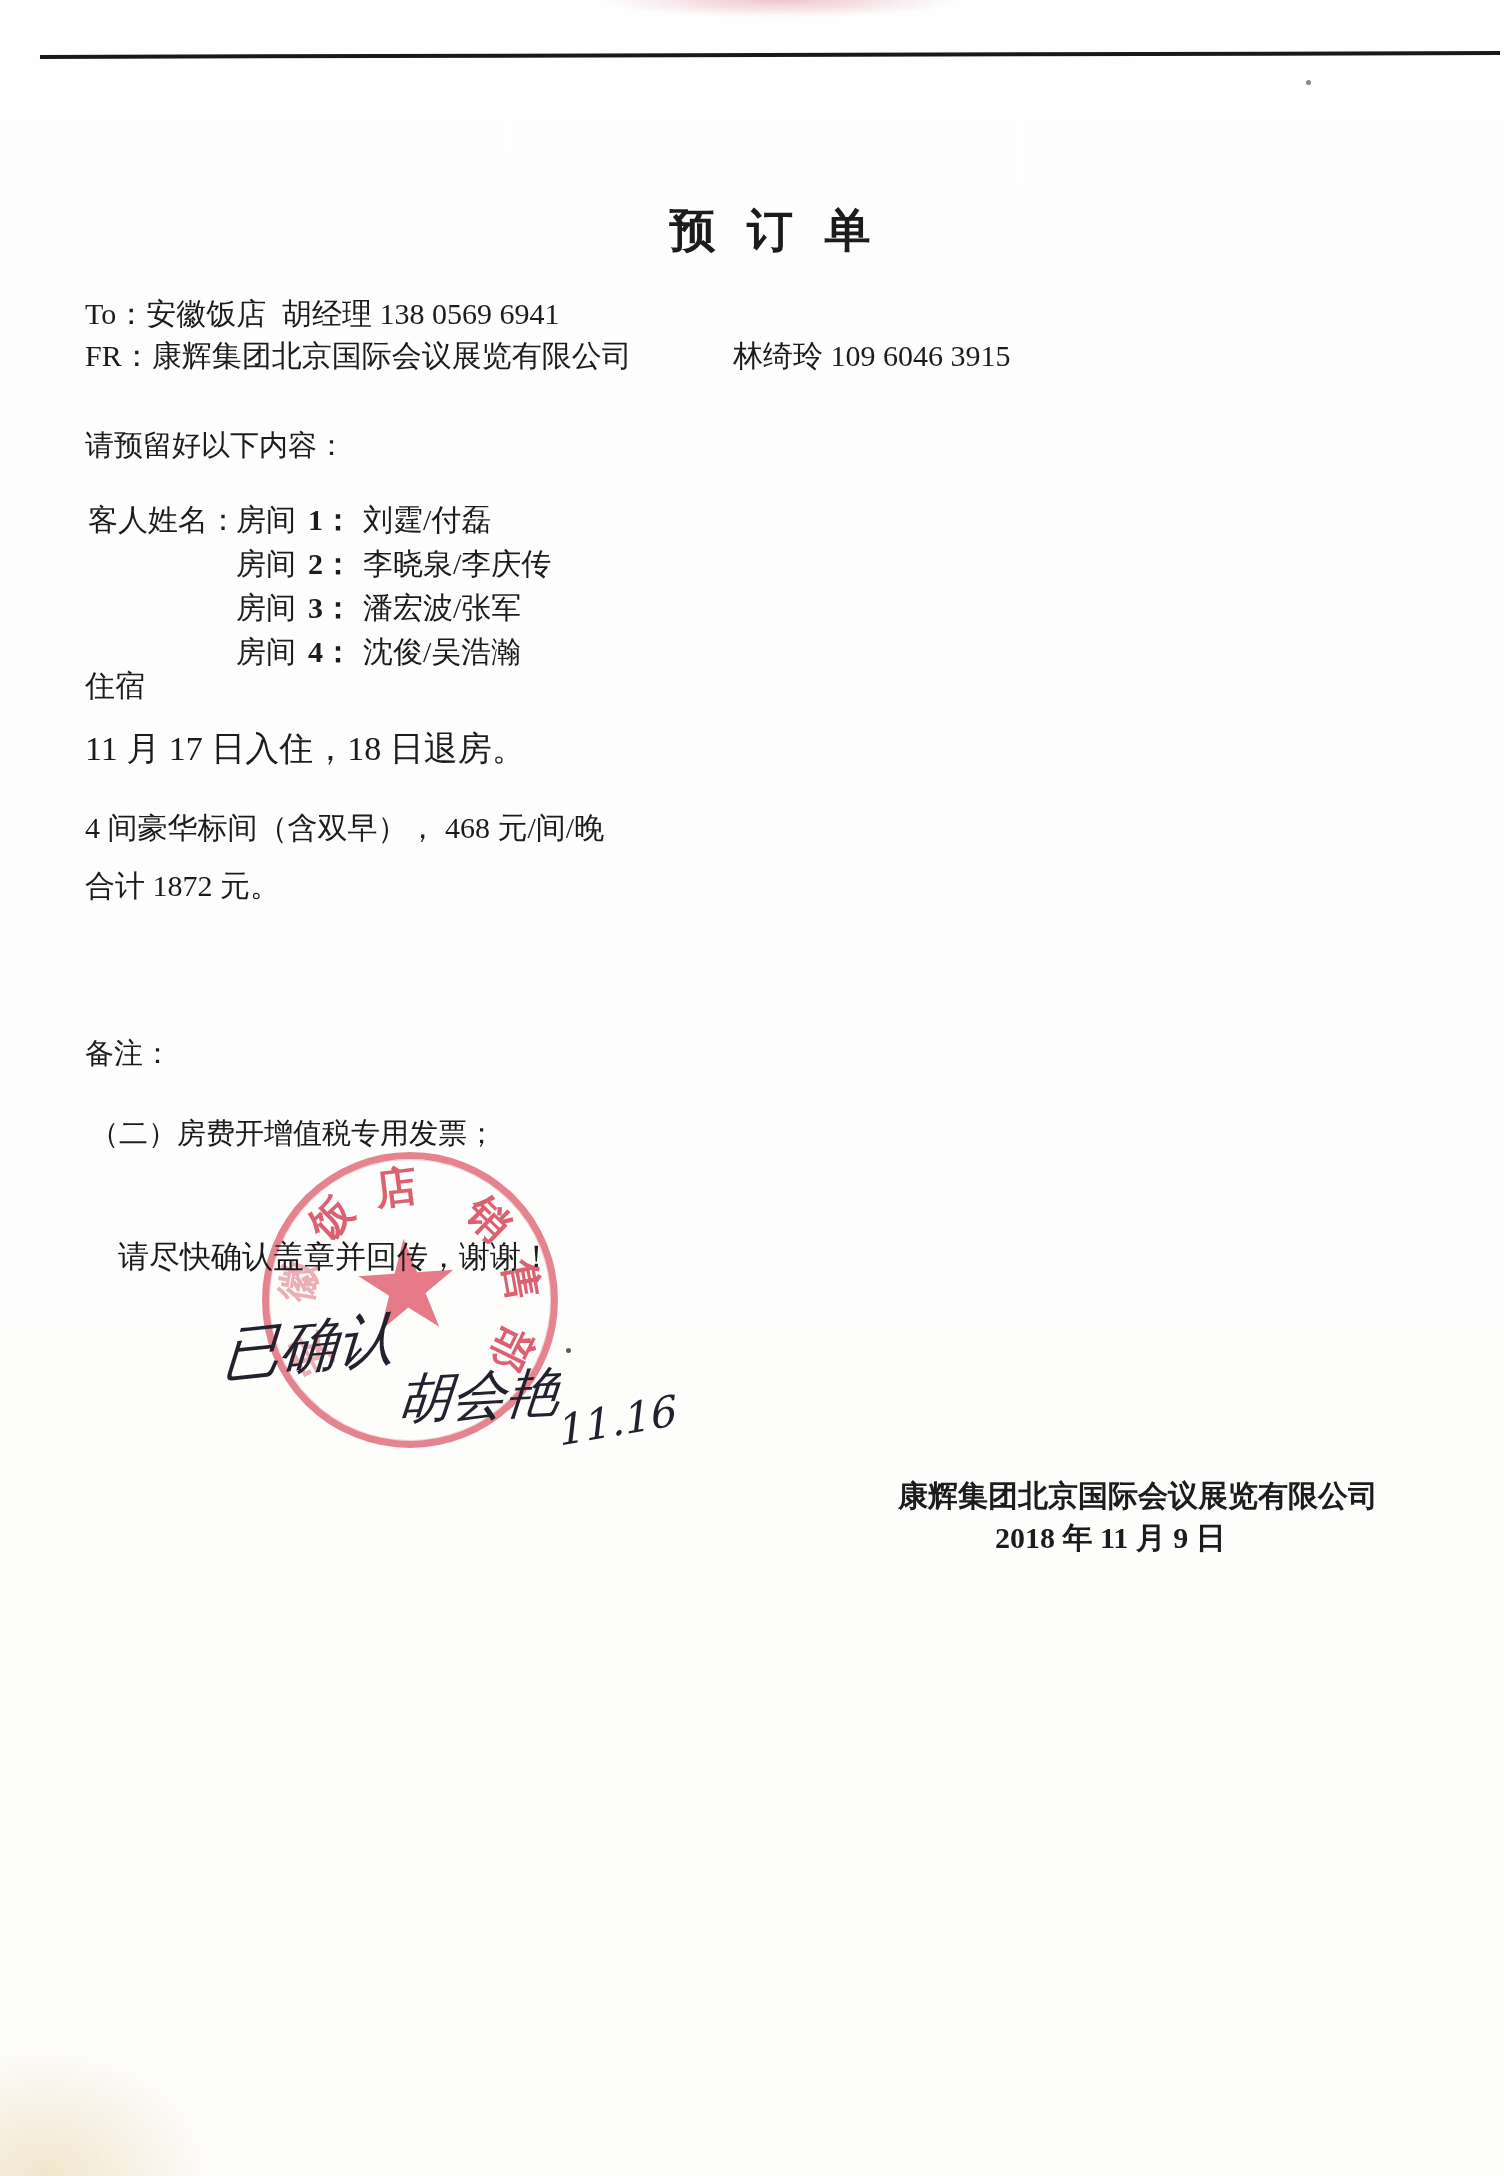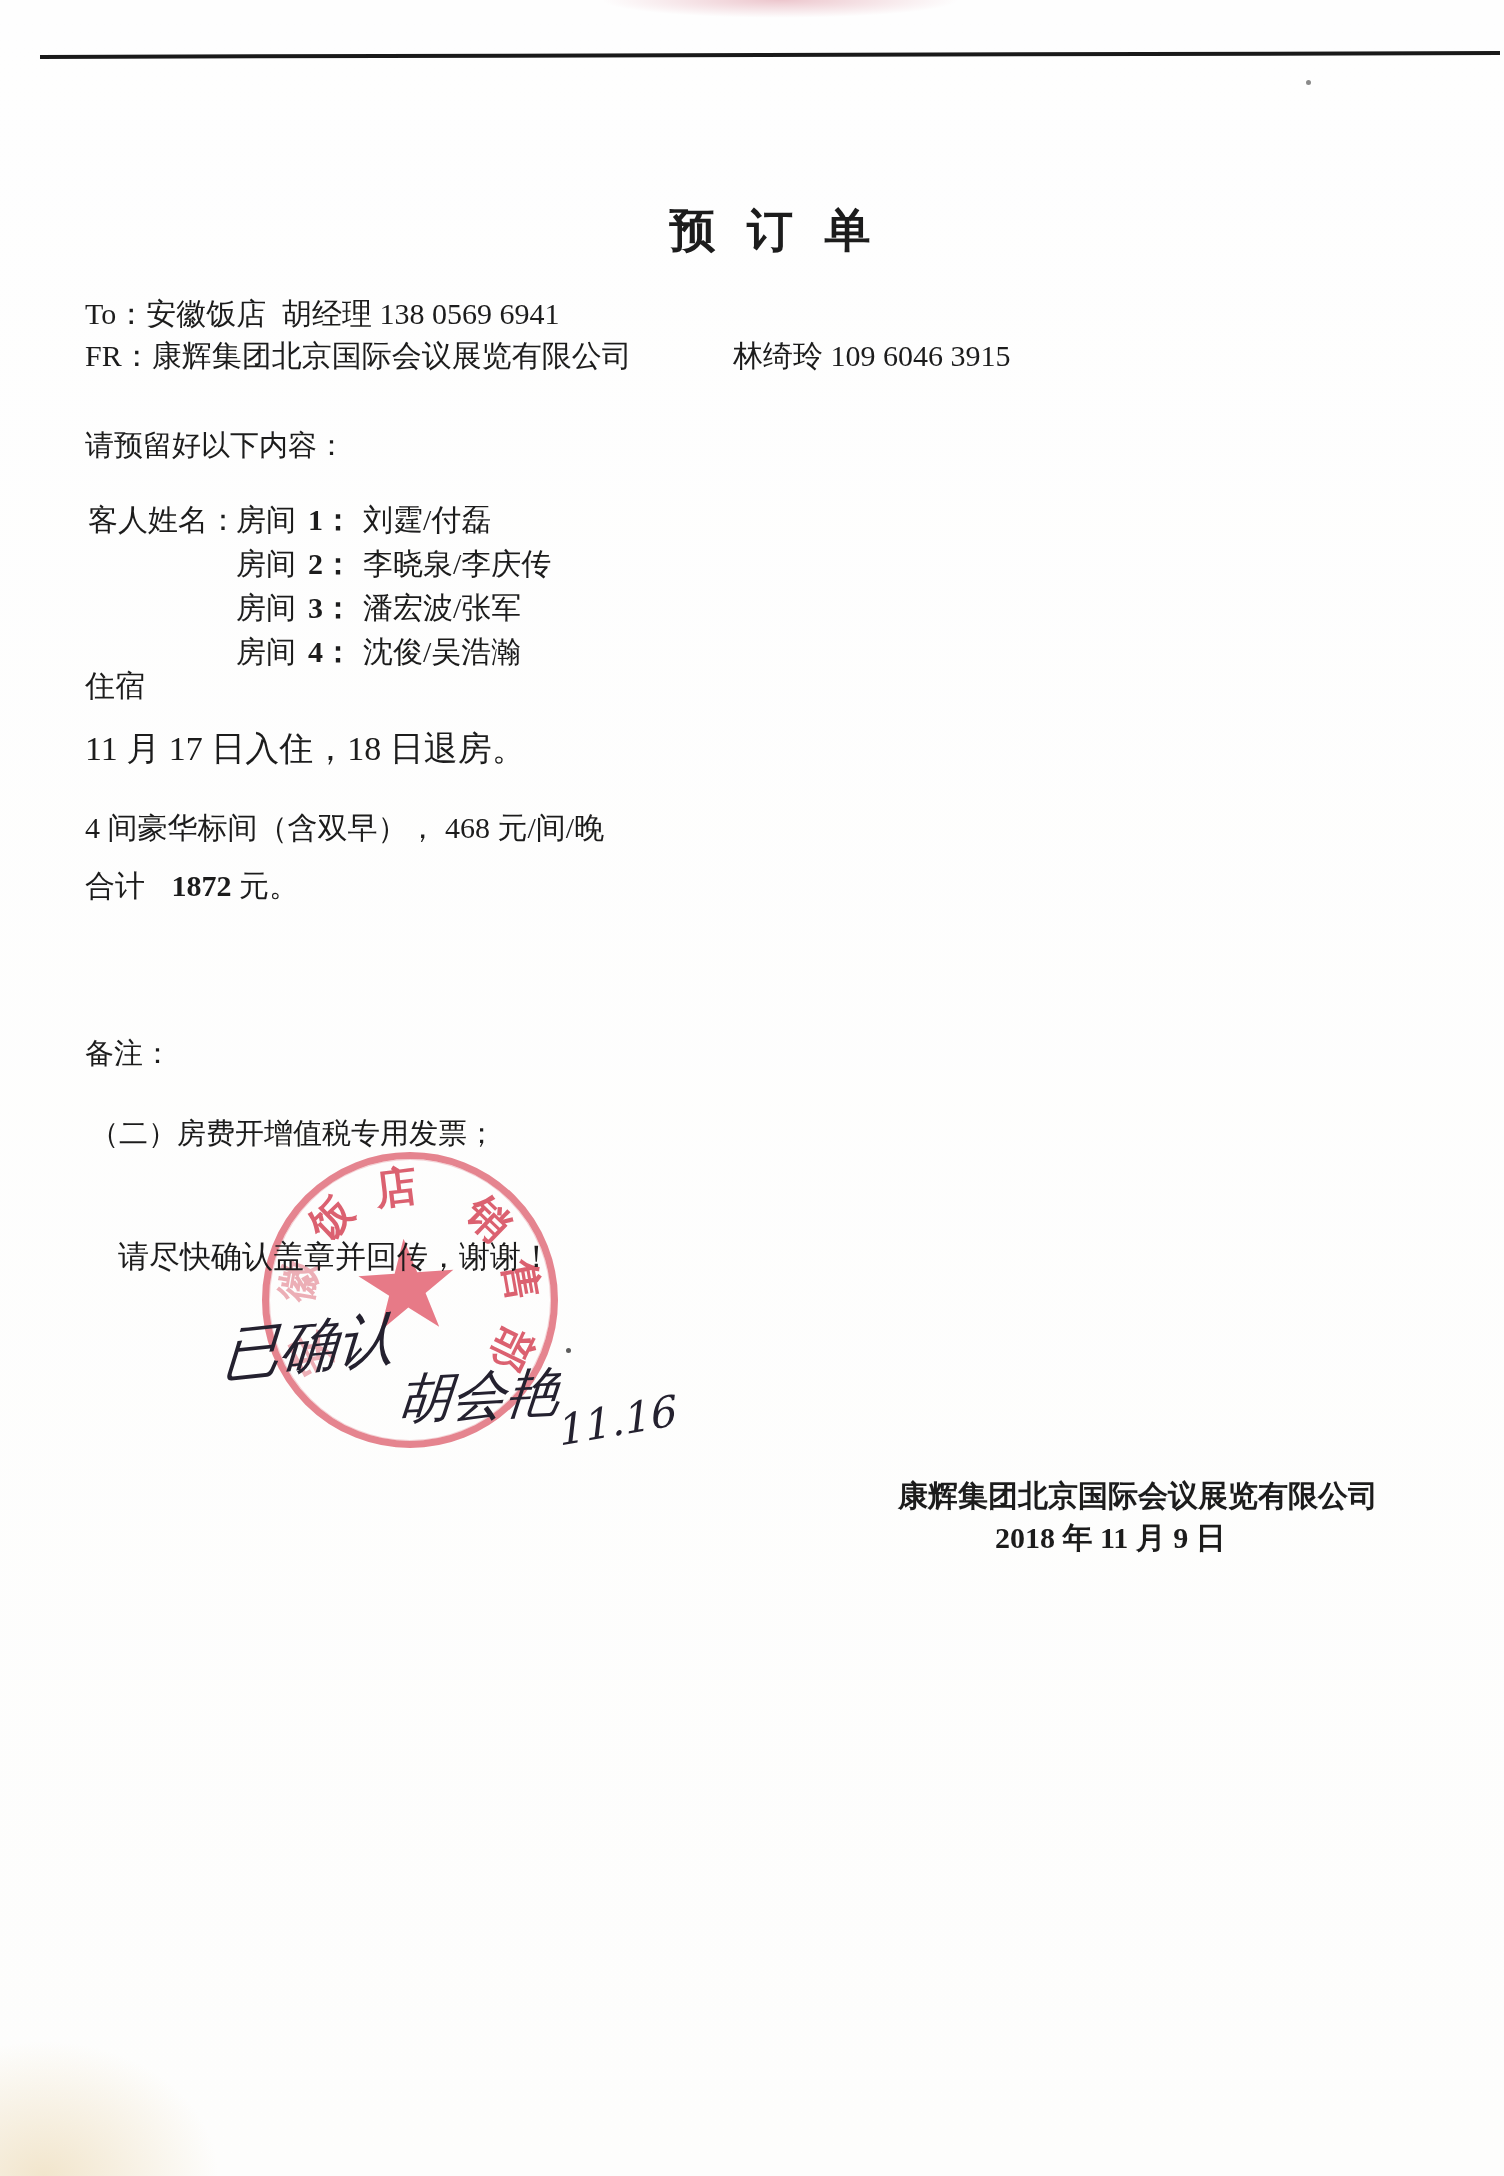--- a/index.html
+++ b/index.html
@@ -31,21 +31,21 @@
   .fr-contact{position:absolute;left:648px;top:0;}
   .intro{left:85px;top:426px;font-size:29px;}
   .guest-block{left:88px;top:500px;font-size:30px;}
   .guest-row{height:44px;white-space:nowrap;display:flex;}
   .guest-label{display:inline-block;width:148px;}
   .room-num{font-weight:bold;margin:0 10px 0 12px;}
   .stay-heading{left:85px;top:666px;font-size:30px;}
   .stay-dates{left:85px;top:726px;font-size:34px;}
   .stay-rooms{left:85px;top:808px;font-size:30px;}
   .stay-total{left:85px;top:866px;font-size:30px;}
-  .bold-amount{font-weight:bold;margin-left:19px;}
+  .bold-amount{font-weight:normal;}
   .notes-heading{left:85px;top:1034px;font-size:29px;}
   .note-1{left:90px;top:1072px;font-size:29px;}
   .note-2{left:90px;top:1114px;font-size:29px;}
   .confirm-line{left:118px;top:1236px;font-size:31px;z-index:4;}
   
   .stamp{left:262px;top:1152px;width:296px;height:296px;z-index:2;}
   .stamp-ring{position:absolute;inset:0;border:7px solid rgba(219,84,100,0.72);border-radius:50%;
     box-shadow:inset 0 0 0 1px rgba(219,84,100,0.25);}
   .stamp-star{position:absolute;left:50%;top:50%;transform:translate(-53%,-62%) rotate(-4deg);
     font-size:124px;color:rgba(228,104,118,0.88);line-height:1;

